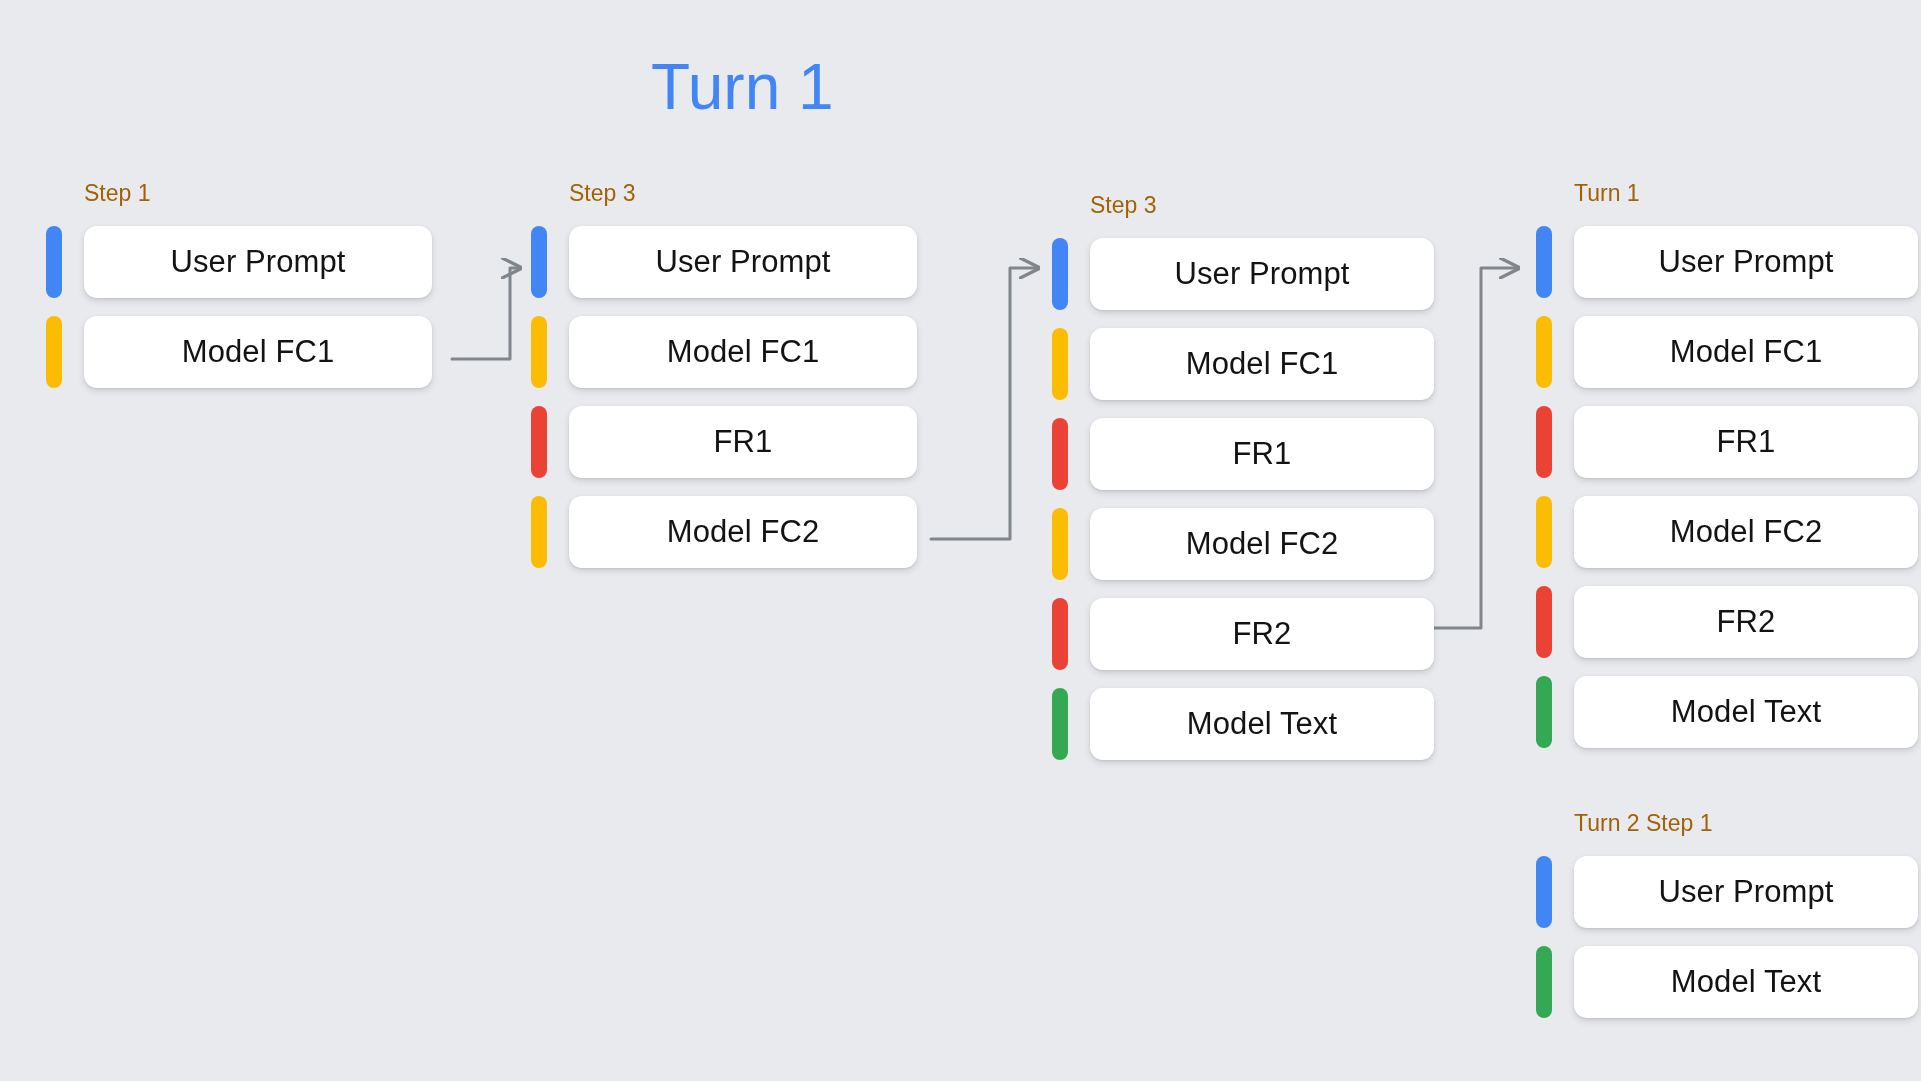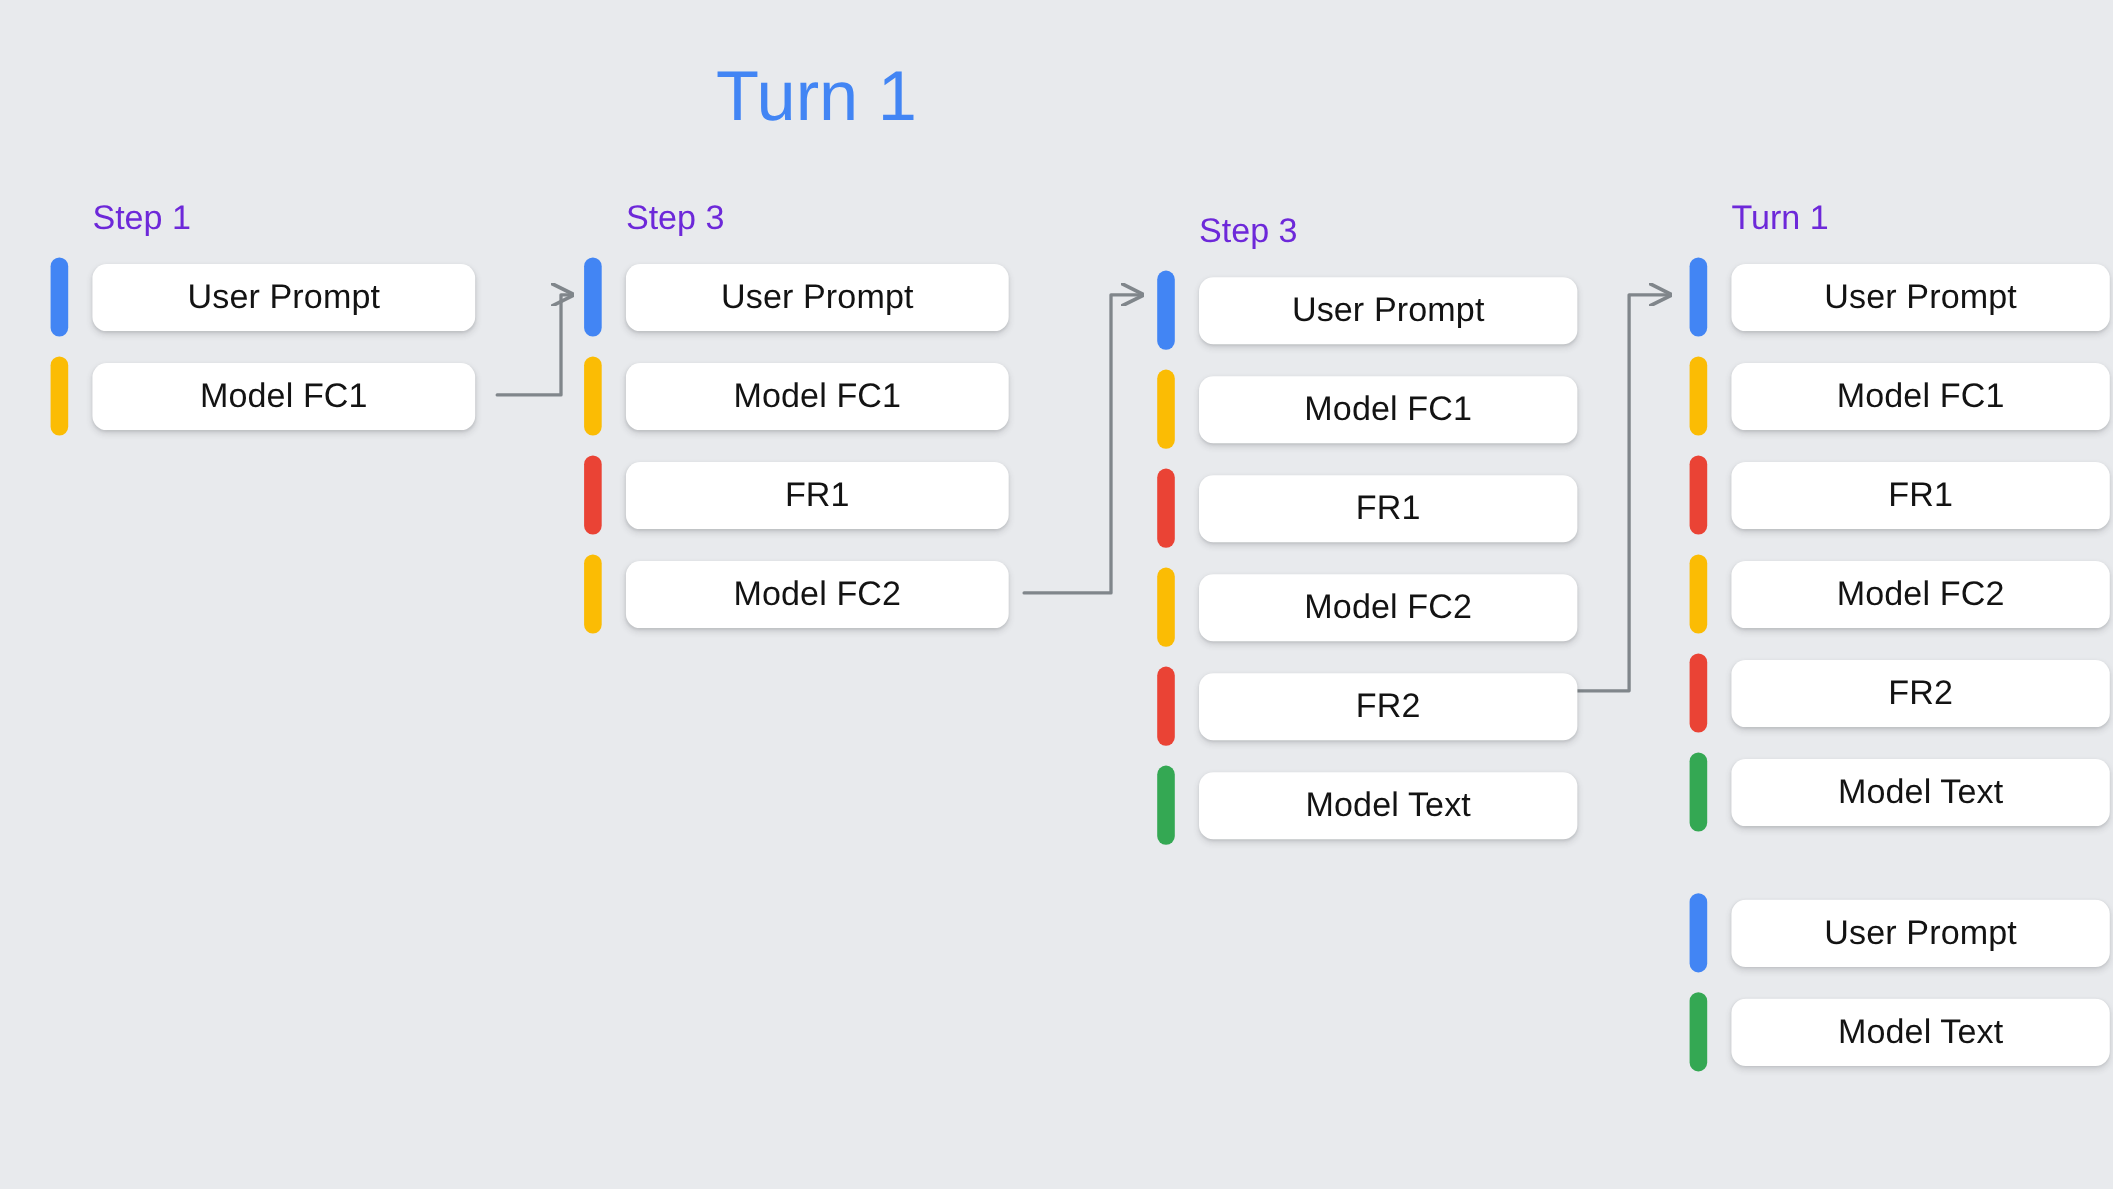--- a/index.html
+++ b/index.html
@@ -36,22 +36,22 @@
   }
   #turn-title-1 { left: 651px; top: 55px; }
   #turn-title-2 { left: 1603px; top: 55px; }
 
   
   .column {
     position: absolute;
   }
 
   .column-label {
-    font-size: 31px;
-    color: #6d28d9;
+    font-size: 23px;
+    color: #a16207;
     font-weight: 400;
     line-height: 1;
     margin-bottom: 21px;
     white-space: nowrap;
     padding-left: 38px;
   }
 
   .rows { position: relative; }
 
   .row {
@@ -69,21 +69,21 @@
     border-radius: 8px;
     flex: 0 0 16px;
     margin-right: 22px;
   }
   .bar.blue   { background: #4285f4; }
   .bar.yellow { background: #fbbc04; }
   .bar.red    { background: #ea4335; }
   .bar.green  { background: #34a853; }
 
   .card {
-    height: 61px;
+    height: 72px;
     background: #ffffff;
     border-radius: 13px;
     box-shadow: 0 3px 6px rgba(60,64,67,0.16), 0 1px 2px rgba(60,64,67,0.10);
     display: flex;
     align-items: center;
     justify-content: center;
     font-size: 31px;
     color: #131313;
     font-weight: 400;
     letter-spacing: 0.1px;
@@ -223,20 +223,21 @@
         <div class="card">FR2</div>
       </div>
       <div class="row">
         <div class="bar green"></div>
         <div class="card">Model Text</div>
       </div>
     </div>
   </div>
 
   <div class="column" id="col-turn2step1">
+    <div class="column-label">Turn 2 Step 1</div>
     <div class="rows">
       <div class="row">
         <div class="bar blue"></div>
         <div class="card">User Prompt</div>
       </div>
       <div class="row">
         <div class="bar green"></div>
         <div class="card">Model Text</div>
       </div>
     </div>

